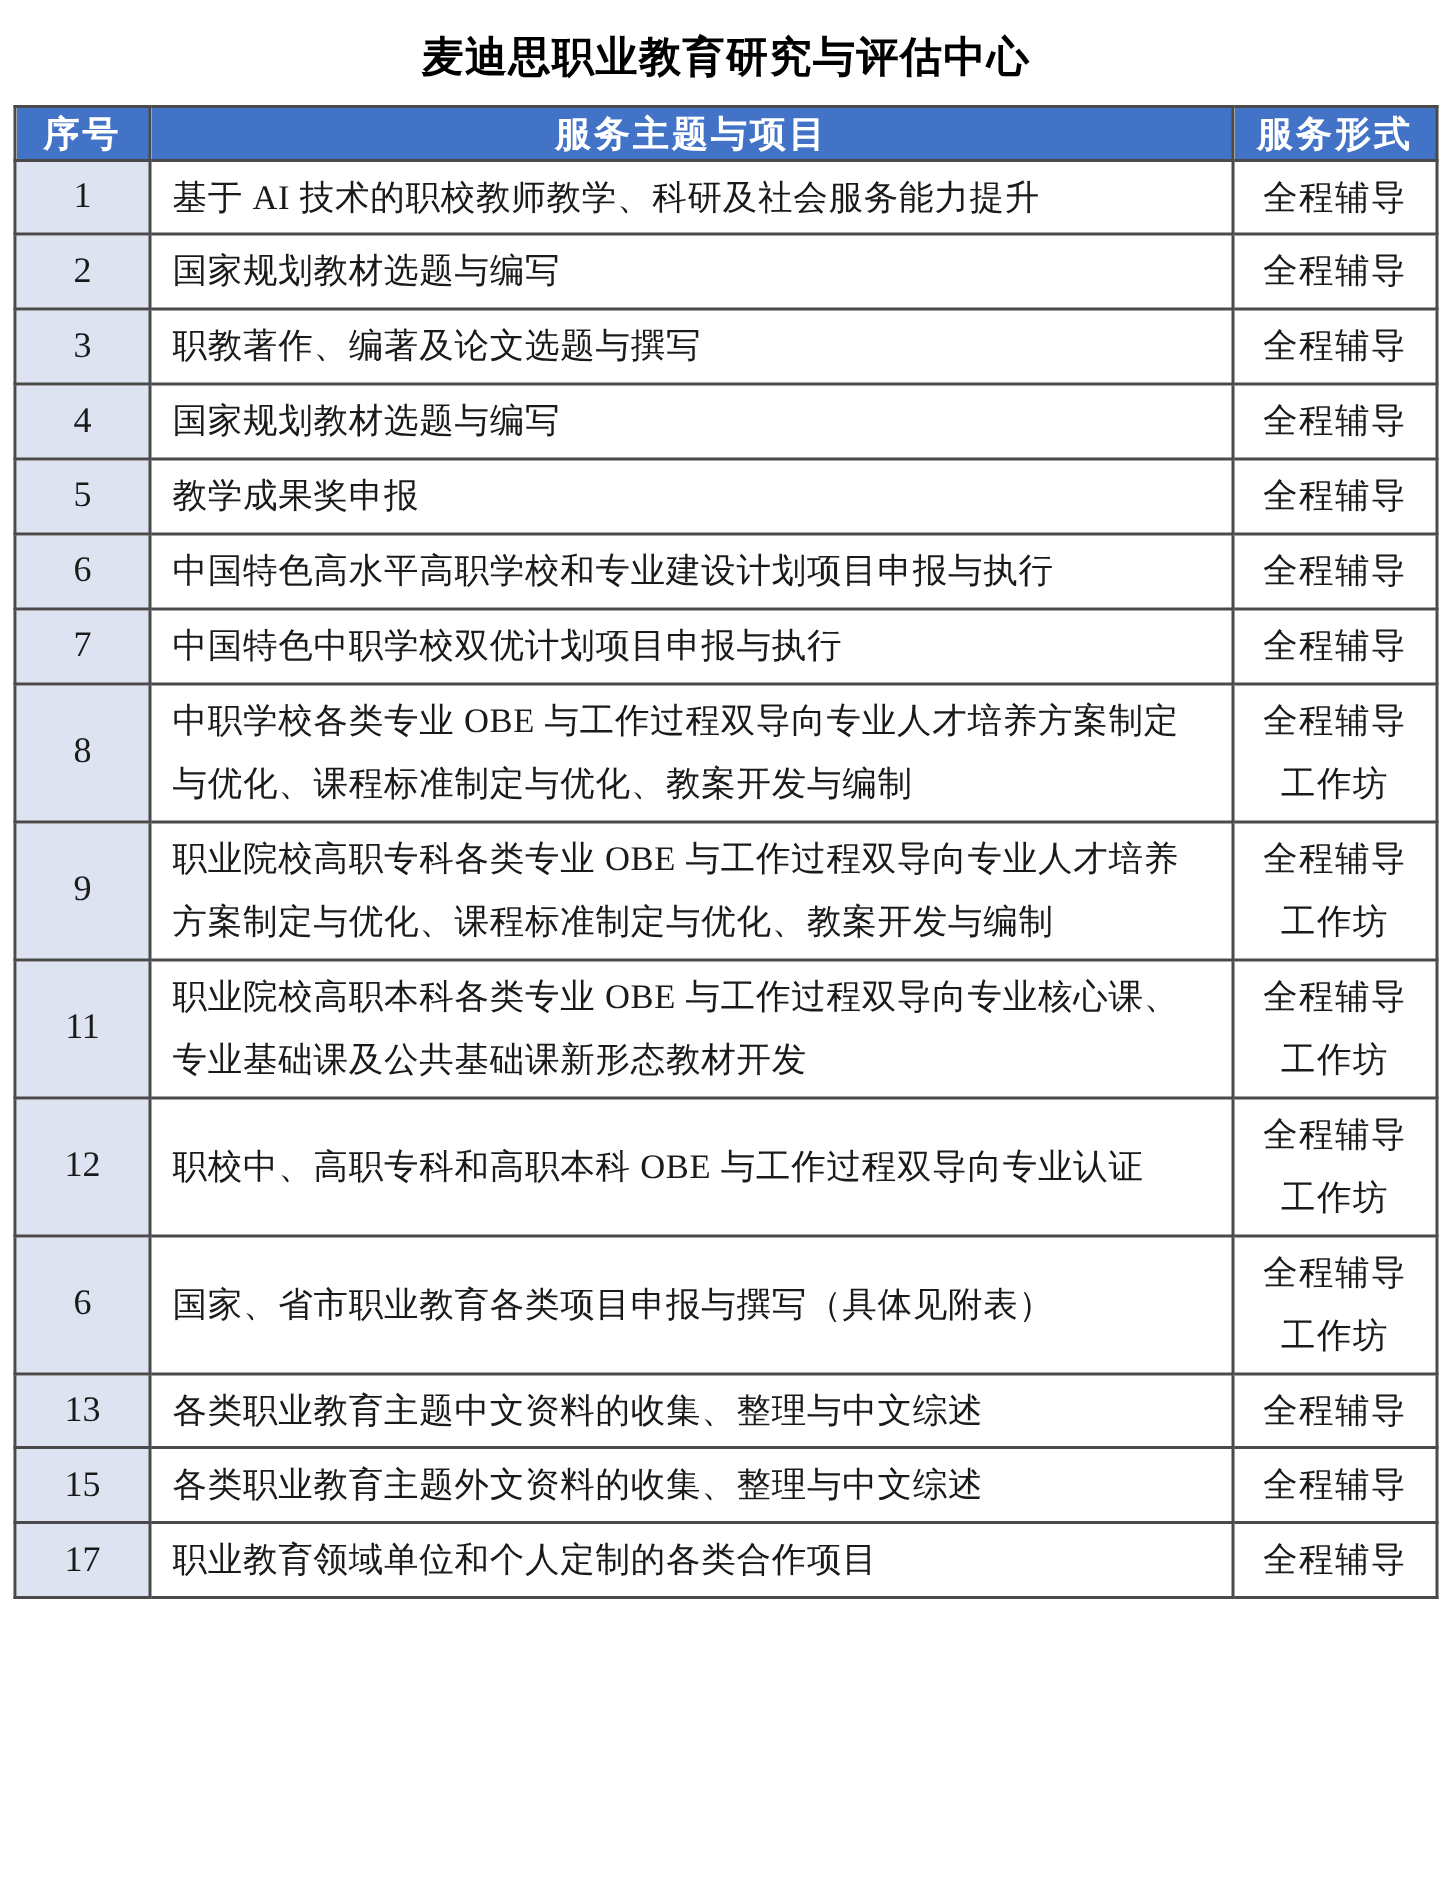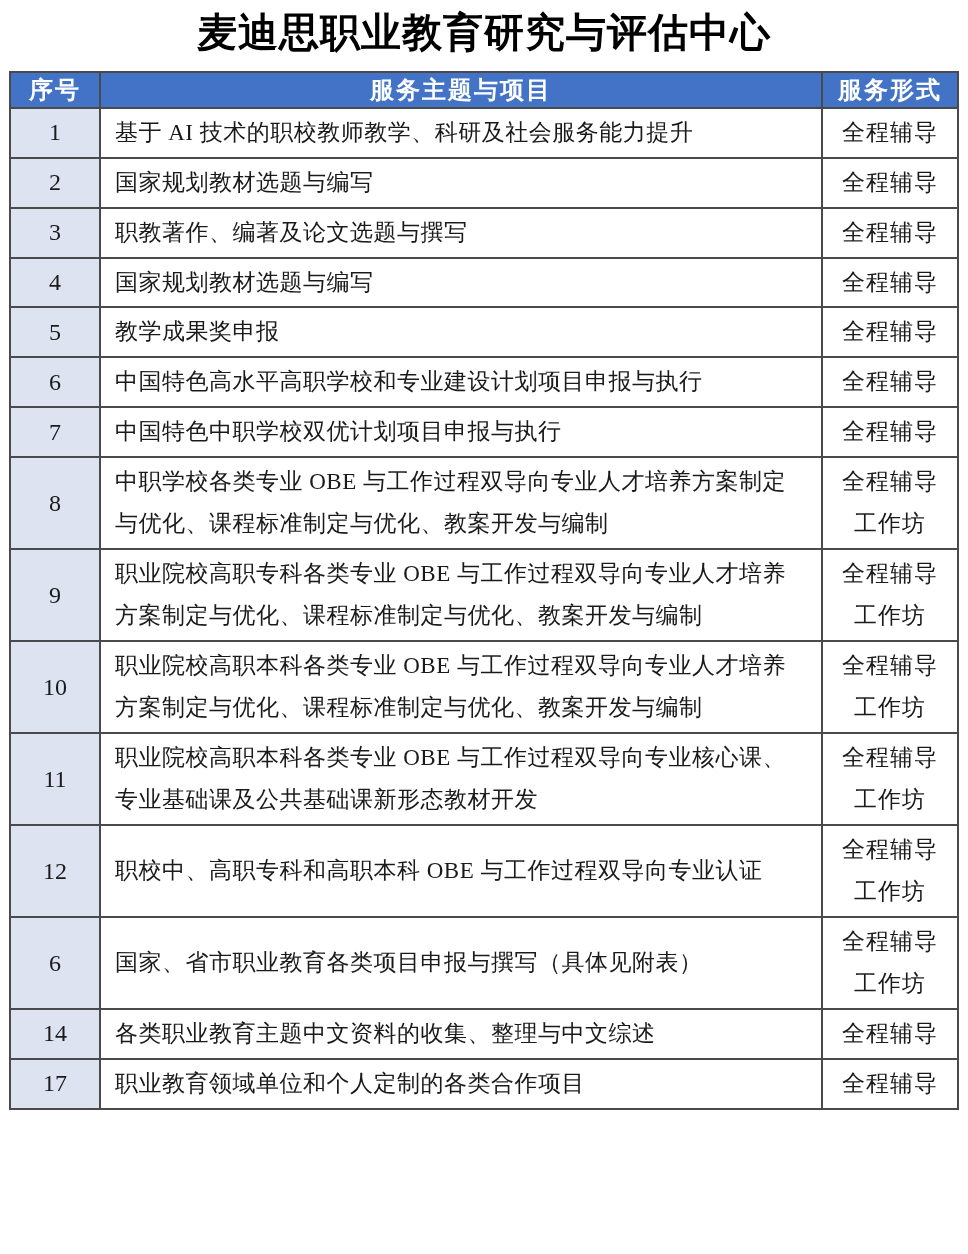--- a/index.html
+++ b/index.html
@@ -24,23 +24,24 @@
     font-family: "Liberation Serif", "DejaVu Serif", serif;
   }
   .page-title {
     text-align: center;
     font-family: "Liberation Sans", "DejaVu Sans", sans-serif;
     font-weight: 900;
     color: #000;
   }
   .title-line1 {
     padding-top: 8px;
-    font-size: 40px;
+    font-size: 28px;
     line-height: 1.2;
     letter-spacing: 1px;
+    margin-top: 13px;
   }
   .title-line2 {
     margin-top: 14px;
     font-size: 40px;
     line-height: 1.2;
     letter-spacing: 1px;
   }
   table.service-table {
     border-collapse: collapse;
     table-layout: fixed;
@@ -167,28 +168,20 @@
       </tr>
       <tr class="h-tall">
         <td class="col-no">9</td>
         <td class="col-topic">职业院校高职专科各类专业 OBE 与工作过程双导向专业人才培养方案制定与优化、课程标准制定与优化、教案开发与编制</td>
         <td class="col-form">
           <div>全程辅导</div>
           <div>工作坊</div>
         </td>
       </tr>
       <tr class="h-tall">
-        <td class="col-no">10</td>
-        <td class="col-topic">职业院校高职本科各类专业 OBE 与工作过程双导向专业人才培养方案制定与优化、课程标准制定与优化、教案开发与编制</td>
-        <td class="col-form">
-          <div>全程辅导</div>
-          <div>工作坊</div>
-        </td>
-      </tr>
-      <tr class="h-tall">
         <td class="col-no">11</td>
         <td class="col-topic">职业院校高职本科各类专业 OBE 与工作过程双导向专业核心课、专业基础课及公共基础课新形态教材开发</td>
         <td class="col-form">
           <div>全程辅导</div>
           <div>工作坊</div>
         </td>
       </tr>
       <tr class="h-tall">
         <td class="col-no">12</td>
         <td class="col-topic">职校中、高职专科和高职本科 OBE 与工作过程双导向专业认证</td>
@@ -199,22 +192,29 @@
       </tr>
       <tr class="h-tall">
         <td class="col-no">6</td>
         <td class="col-topic">国家、省市职业教育各类项目申报与撰写（具体见附表）</td>
         <td class="col-form">
           <div>全程辅导</div>
           <div>工作坊</div>
         </td>
       </tr>
       <tr class="h-single">
-        <td class="col-no">14</td>
+        <td class="col-no">13</td>
         <td class="col-topic">各类职业教育主题中文资料的收集、整理与中文综述</td>
+        <td class="col-form">
+          <div>全程辅导</div>
+        </td>
+      </tr>
+      <tr class="h-single">
+        <td class="col-no">15</td>
+        <td class="col-topic">各类职业教育主题外文资料的收集、整理与中文综述</td>
         <td class="col-form">
           <div>全程辅导</div>
         </td>
       </tr>
       <tr class="h-single">
         <td class="col-no">17</td>
         <td class="col-topic">职业教育领域单位和个人定制的各类合作项目</td>
         <td class="col-form">
           <div>全程辅导</div>
         </td>

